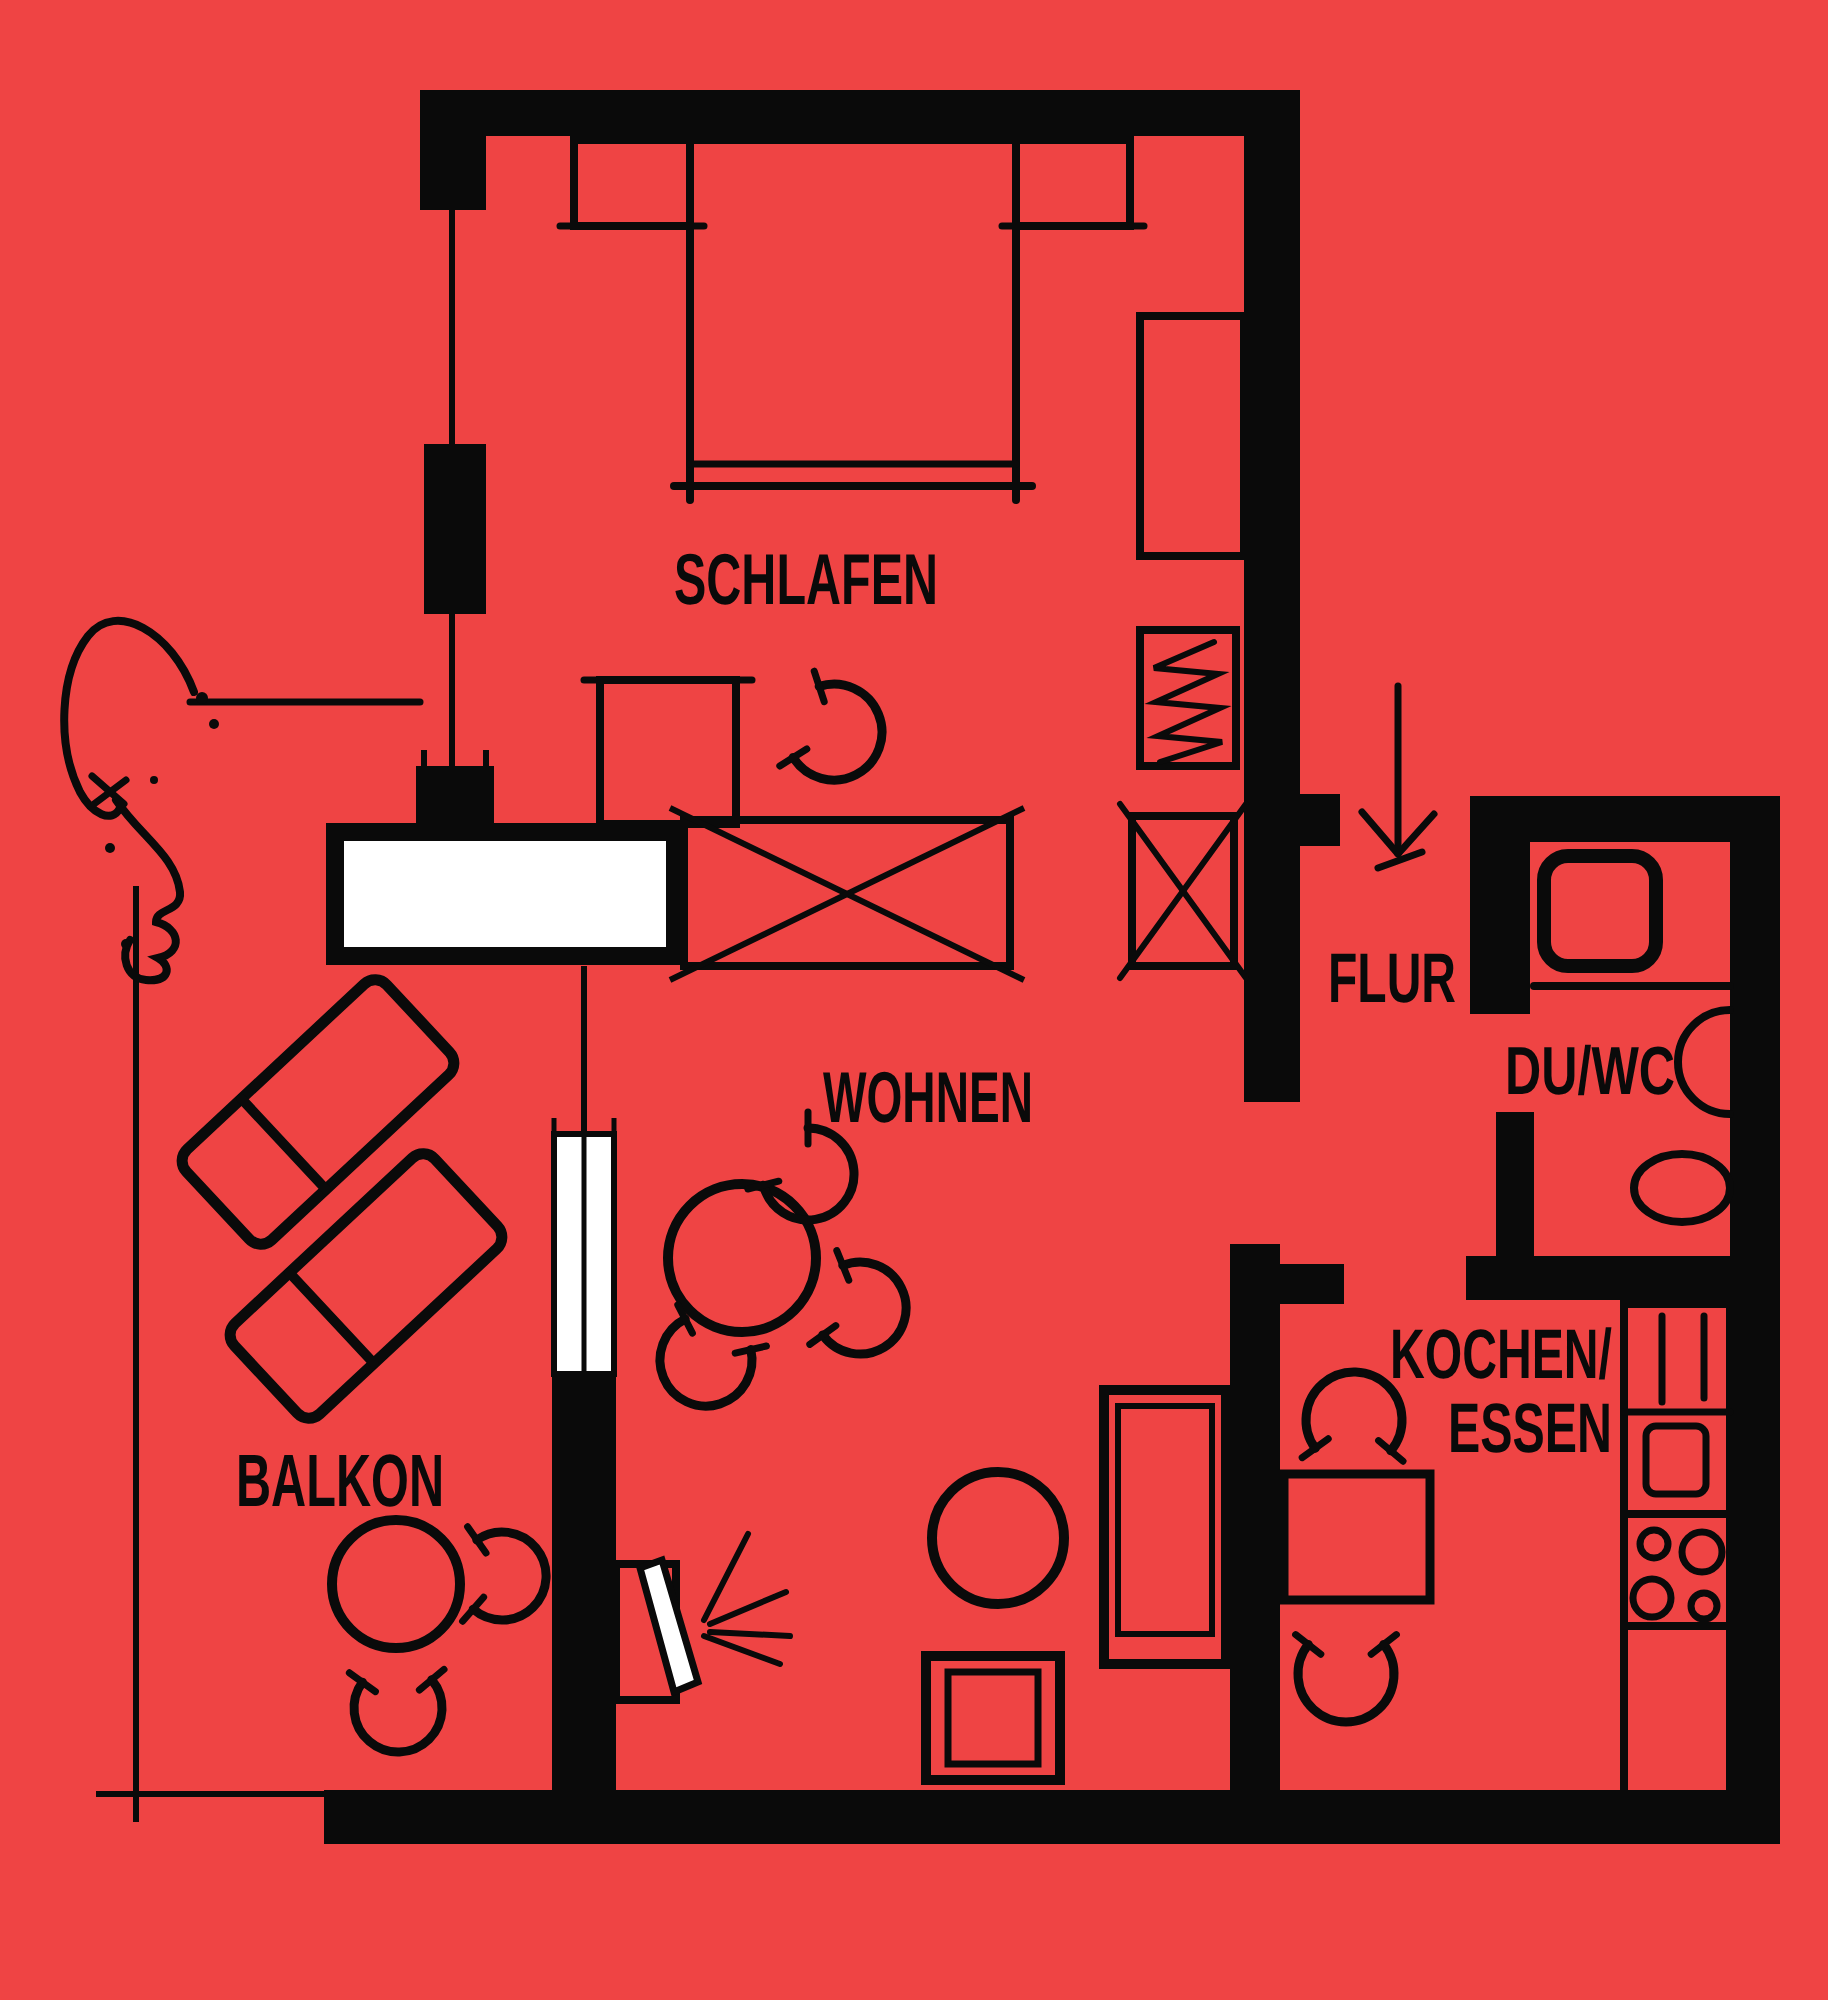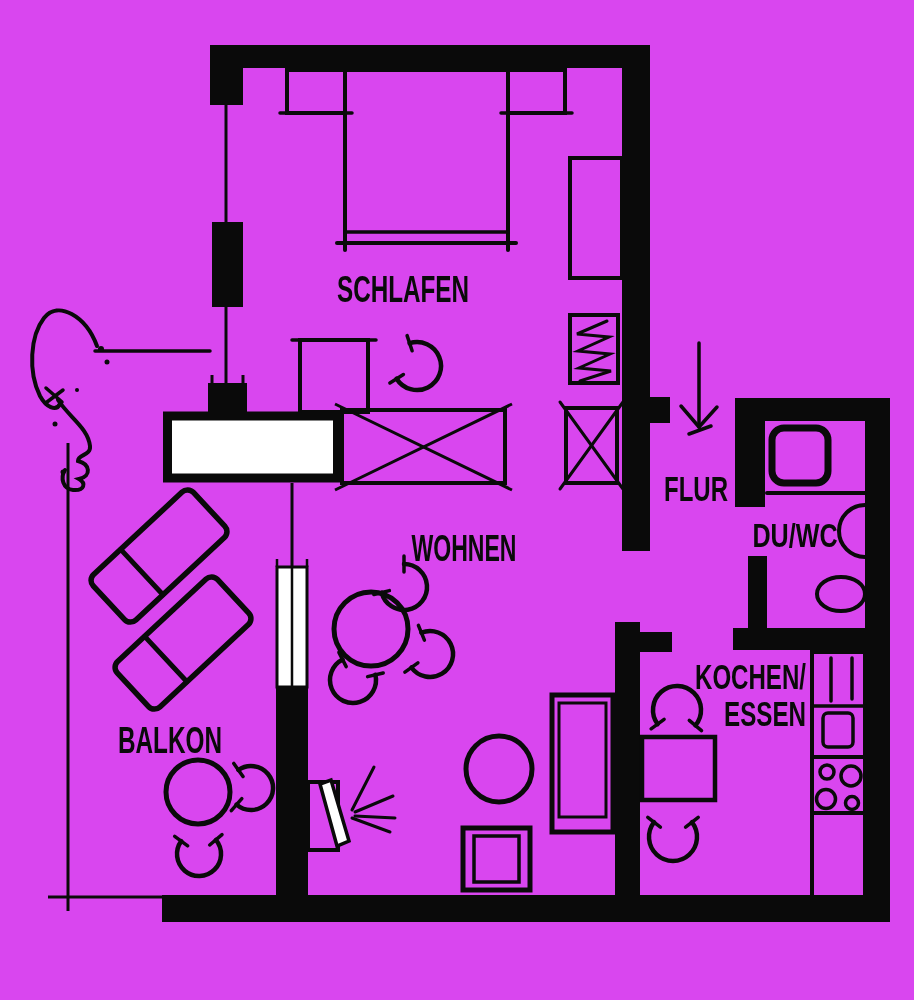--- a/index.html
+++ b/index.html
@@ -1,18 +1,18 @@
 <!DOCTYPE html>
 <html><head>
 <meta charset="utf-8">
 <style>
   html,body{margin:0;padding:0;background:#e8e8e8;}
   .stage{
     position:relative;width:914px;height:1000px;margin:0 auto;
-    background:#d946ef;overflow:hidden;
+    background:#ef4444;overflow:hidden;
     font-family:"Liberation Sans",sans-serif;
   }
   svg{display:block}
   .room-label{
     font-family:"Liberation Sans",sans-serif;
     font-weight:700;
     fill:#0a0a0a;
   }
 </style>
 </head>

